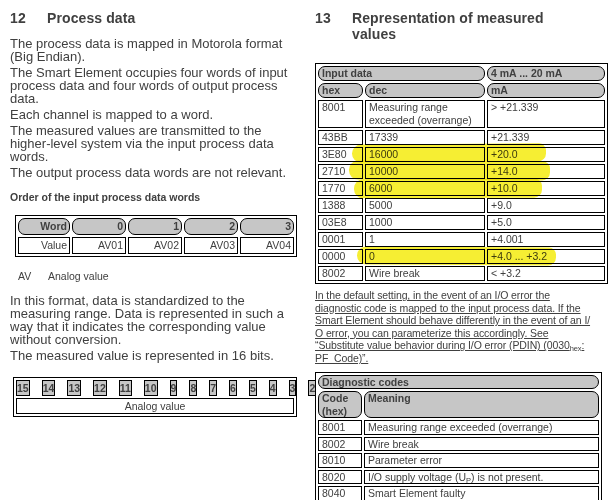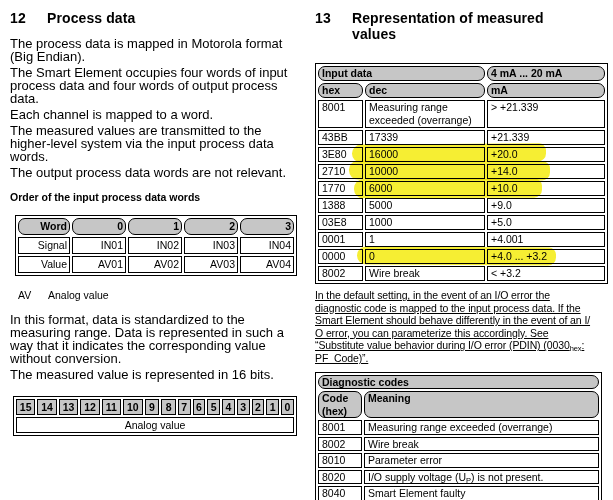--- a/index.html
+++ b/index.html
@@ -1,18 +1,18 @@
 <!DOCTYPE html>
 <html style="--hl: #f6ee33; --hdr: #c6c6c6;"><head>
 <meta charset="utf-8">
 <style>
   html,body { margin:0; padding:0; background:#ffffff; }
   .page {
     position:relative; width:613px; height:500px; background:#fff;
-    font-family:"Liberation Sans", sans-serif; color:#000000; overflow:hidden;
+    font-family:"Liberation Sans", sans-serif; color:#404040; overflow:hidden;
   }
   .col { position:absolute; top:10px; }
   #col-left  { left:10px;  width:290px; }
   #col-right { left:315px; width:294px; }
 
   
   .h1 { display:flex; font-size:14px; font-weight:bold; line-height:16px; letter-spacing:.1px; }
   .h1-num { width:37px; flex:0 0 37px; }
   .h1-title { width:220px; }
 
@@ -32,21 +32,21 @@
   
   .word-table { width:277px; margin:12px 0 0 5px; }
   .word-table th, .word-table td { text-align:right; padding:1px 2px; }
 
   
   .legend { display:flex; font-size:10.5px; margin-top:13px; margin-bottom:12px; }
   .legend .abbr { width:30px; flex:0 0 30px; padding-left:8px; }
 
   
   .bitbox { width:278px; border:1px solid #000; padding:2px; margin-top:15px; margin-left:3px; }
-  .bitrow { display:flex; gap:2px; }
+  .bitrow { display:flex; gap:12px; }
   .bitrow span { border:1px solid #000; background:var(--hdr,#c6c6c6); text-align:center;
                  font-size:10.5px; font-weight:bold; line-height:14px; }
   .bit-w { flex:1.62; } .bit-m { flex:1.18; } .bit-n { flex:1; }
   .bitlabel { border:1px solid #000; text-align:center; font-size:10.5px;
               line-height:14px; margin-top:2px; }
 
   
   #col-right .h1 { margin-bottom:21px; }
   .twrap { position:relative; }
   .input-table { width:291px; }
@@ -94,27 +94,20 @@
           <col style="width:54px">
           <col style="width:54px">
         </colgroup>
       <tbody>
           <tr>
         <th>Word</th>
         <th>0</th>
         <th>1</th>
         <th>2</th>
         <th>3</th>
-      </tr>
-      <tr>
-        <td>Signal</td>
-        <td>IN01</td>
-        <td>IN02</td>
-        <td>IN03</td>
-        <td>IN04</td>
       </tr>
       <tr>
         <td>Value</td>
         <td>AV01</td>
         <td>AV02</td>
         <td>AV03</td>
         <td>AV04</td>
       </tr>
     </tbody>
       </table>

